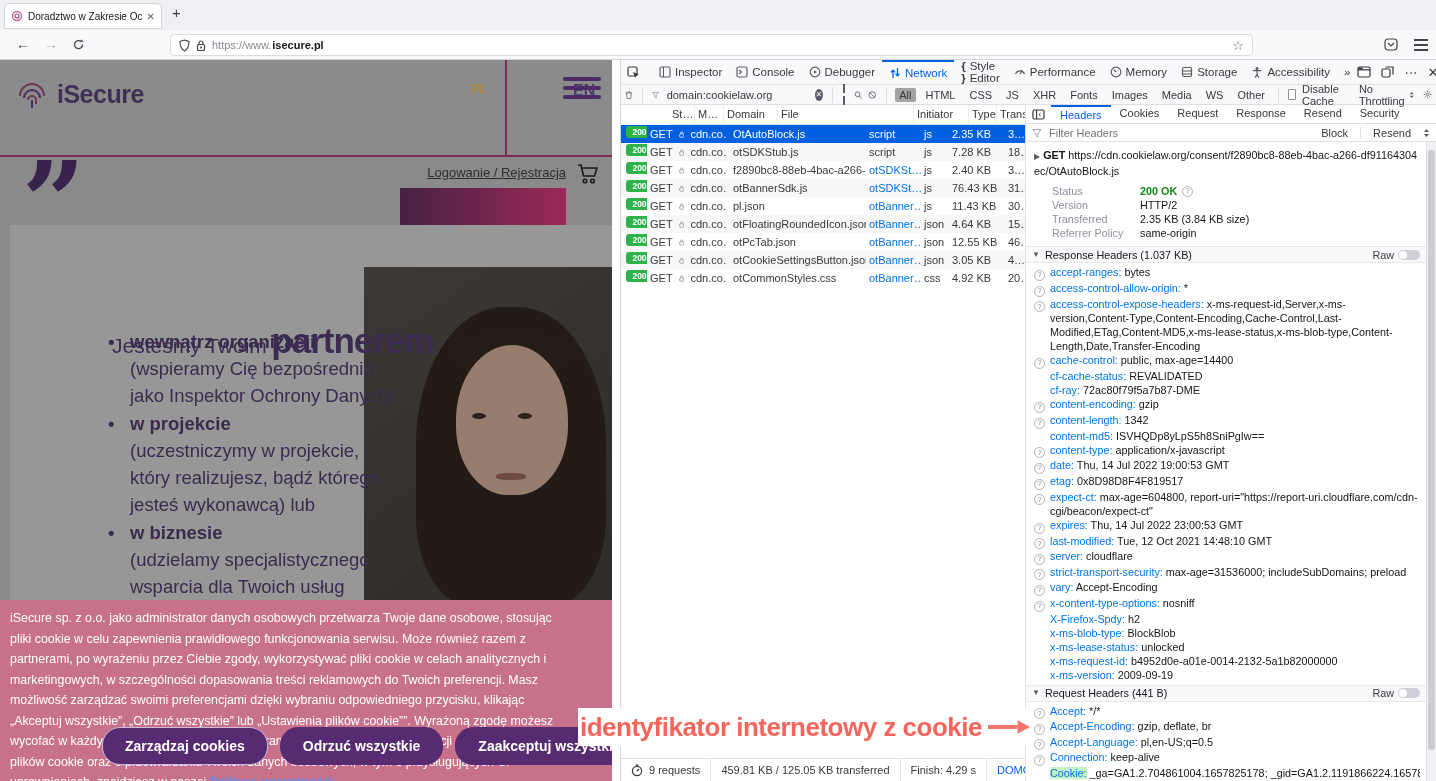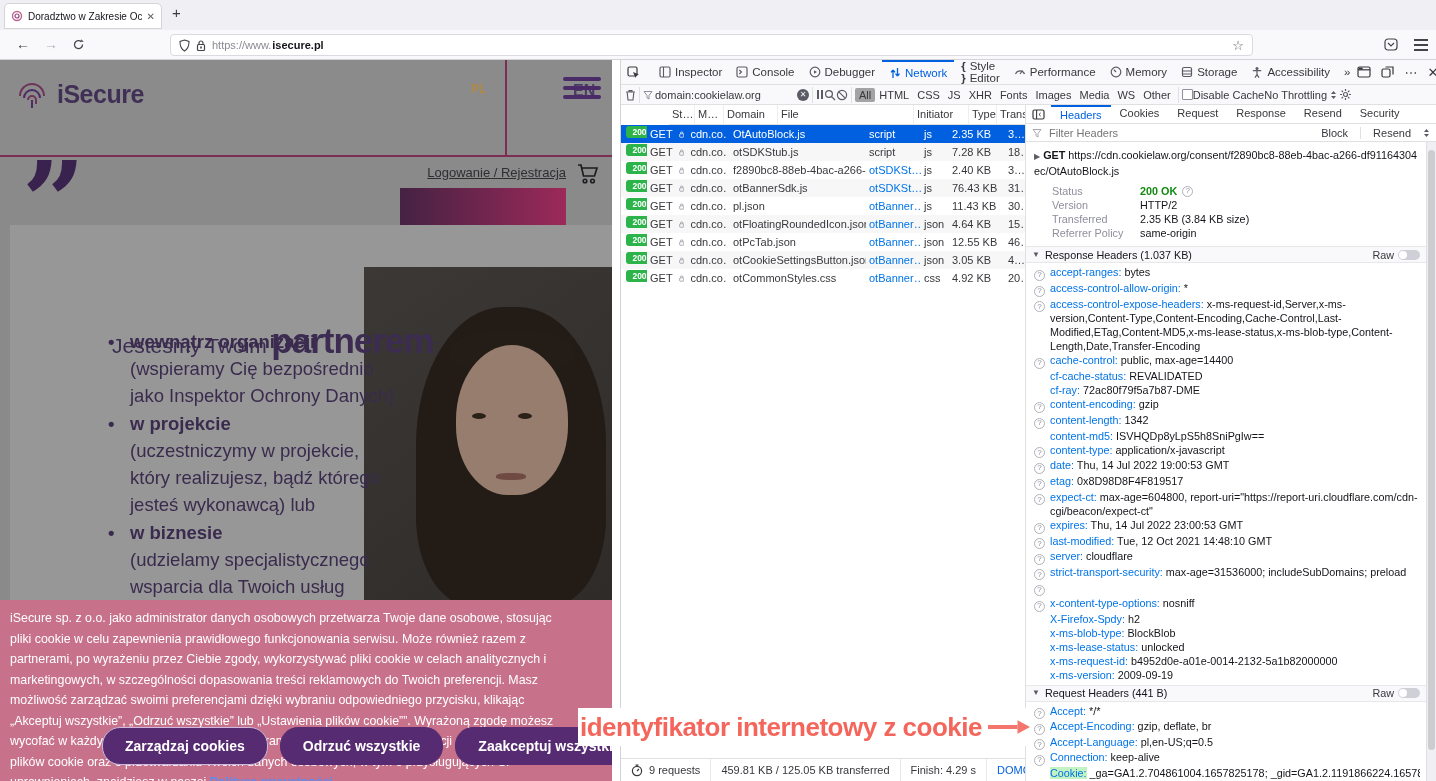--- a/index.html
+++ b/index.html
@@ -57,21 +57,21 @@
         display:flex;align-items:center;padding:0 22px;border:1px solid #572b72;white-space:nowrap;}
   .pill.first{border:1px solid #cdb9dd;}
   
   #devtools{position:absolute;left:620px;top:60px;width:816px;height:721px;background:#ffffff;border-left:1px solid #d4d4d8;box-sizing:border-box;font-size:11px;color:#38383d;}
   .dt-toolbar{position:absolute;left:0;top:0;width:100%;height:25px;background:#f9f9fb;border-bottom:1px solid #e0e0e2;box-sizing:border-box;display:flex;align-items:center;}
   .dt-tab{display:flex;align-items:center;gap:4px;padding:0 7px;height:25px;box-sizing:border-box;color:#38383d;font-size:11.5px;}
   .dt-tab.active{color:#0061e0;border-top:2px solid #0061e0;padding-top:0;}
   .dt-sep{width:1px;height:16px;background:#e0e0e2;margin:0 3px;}
   .dt-right{margin-left:auto;display:flex;align-items:center;gap:10px;padding-right:8px;color:#38383d;}
   .dt-right .g{font-size:13px;}
-  .dt-filterbar{position:absolute;left:0;top:25px;width:100%;height:20px;background:#f9f9fb;border-bottom:1px solid #e0e0e2;box-sizing:border-box;display:flex;align-items:center;padding:0 4px;}
+  .dt-filterbar{position:absolute;left:0;top:25px;width:100%;height:20px;background:#f9f9fb;border-bottom:1px solid #e0e0e2;box-sizing:border-box;display:flex;align-items:center;gap:6px;padding:0 4px;}
   .flt-input{border:none;background:transparent;font-size:11px;color:#38383d;width:140px;outline:none;font-family:"Liberation Sans",sans-serif;}
   .clear-x{width:12px;height:12px;border-radius:50%;background:#5b5b66;color:#f9f9fb;font-size:8px;display:flex;align-items:center;justify-content:center;}
   .pausebars i{display:inline-block;width:2px;height:9px;background:#5b5b66;margin:0 1px;}
   .typepill{padding:1px 4px;border-radius:2px;color:#38383d;}
   .typepill.active{background:#a3a3a3;}
   .cachebox{width:9px;height:9px;border:1px solid #8f8f9d;background:#fff;border-radius:1px;}
   .throttle{display:flex;align-items:center;gap:3px;}
   
   .netlist{position:absolute;left:0;top:45px;width:405px;bottom:0;border-right:1px solid #e0e0e2;box-sizing:border-box;overflow:hidden;}
   .net-grid{display:grid;grid-template-columns:26px 29px 54px 136px 55px 28px 56px 1fr;align-items:center;}
@@ -677,20 +677,21 @@
             <div class="hdr-row">
               <span class="ic"><span class="qicon">?</span></span>
               <span class="body"><span class="nm">server:</span><span class="vl"> cloudflare</span></span>
             </div>
             <div class="hdr-row">
               <span class="ic"><span class="qicon">?</span></span>
               <span class="body"><span class="nm">strict-transport-security:</span><span class="vl"> max-age=31536000; includeSubDomains; preload</span></span>
             </div>
             <div class="hdr-row">
               <span class="ic"><span class="qicon">?</span></span>
+              <span class="body"><span class="nm">vary:</span><span class="vl"> Accept-Encoding</span></span>
             </div>
             <div class="hdr-row">
               <span class="ic"><span class="qicon">?</span></span>
               <span class="body"><span class="nm">x-content-type-options:</span><span class="vl"> nosniff</span></span>
             </div>
             <div class="hdr-row">
               <span class="ic"></span>
               <span class="body"><span class="nm">X-Firefox-Spdy:</span><span class="vl"> h2</span></span>
             </div>
             <div class="hdr-row">

